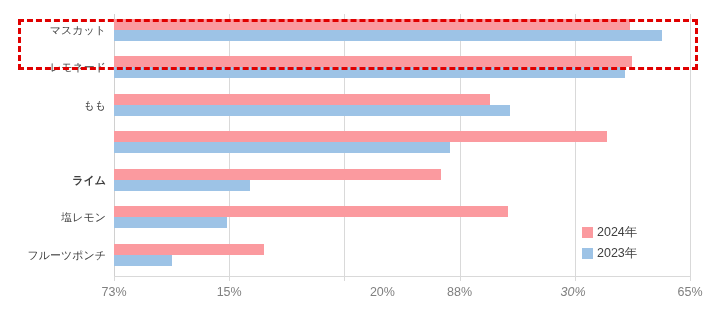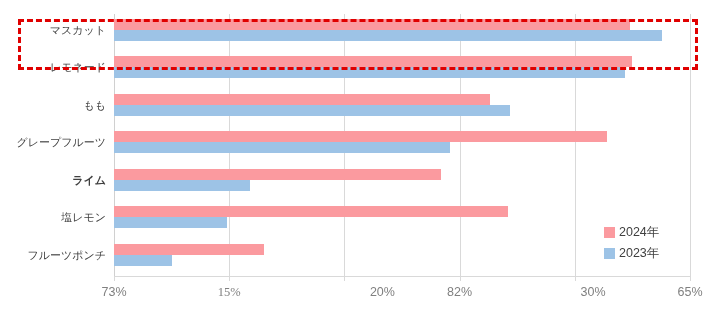--- a/index.html
+++ b/index.html
@@ -102,21 +102,21 @@
     top: 285px;
     transform: translateX(-50%);
     font-size: 12.5px;
     color: #808080;
     white-space: nowrap;
   }
 
   
   .legend {
     position: absolute;
-    left: 604px;
+    left: 582px;
     top: 222px;
   }
   .legend-item {
     display: flex;
     align-items: center;
     height: 21px;
   }
   .legend-swatch {
     width: 11px;
     height: 11px;
@@ -143,21 +143,20 @@
 </style>
 </head>
 <body>
 
 <div id="chart-root">
 
   <div class="cat-labels">
     <div class="cat-label" style="top:11px;">マスカット</div>
     <div class="cat-label" style="top:48px;">レモネード</div>
     <div class="cat-label" style="top:86px;">もも</div>
-    <div class="cat-label" style="top:123px;">グレープフルーツ</div>
     <div class="cat-label" style="top:161px;font-weight:bold;">ライム</div>
     <div class="cat-label" style="top:198px;margin-left:48px;">塩レモン</div>
     <div class="cat-label" style="top:236px;">フルーツポンチ</div>
   </div>
 
   <div class="plot-area" id="plot-area">
       <div class="gridline axis-origin" style="left: 0px;"></div>
       <div class="gridline" style="left: 115.2px;"></div>
       <div class="gridline" style="left: 230.4px;"></div>
       <div class="gridline" style="left: 345.6px;"></div>
@@ -191,27 +190,27 @@
         <div class="bar series-2024" title="フルーツポンチ 2024年 16.5%" style="width: 149.76px; background: rgb(251, 154, 159);"></div>
         <div class="bar series-2023" title="フルーツポンチ 2023年 12.5%" style="width: 57.6px; background: rgb(157, 195, 230);"></div>
       </div>
     </div>
 
   <div class="x-axis-line"></div>
   <div id="x-axis-ticks">
       <div class="tick-mark" style="left: 114px;"></div>
       <div class="x-tick-label" style="left: 114px;">73%</div>
       <div class="tick-mark" style="left: 229.2px;"></div>
-      <div class="x-tick-label" style="left: 229.2px; font-family: Liberation Serif, serif;">15%</div>
+      <div class="x-tick-label" style="left: 229.2px;">15%</div>
       <div class="tick-mark" style="left: 344.4px;"></div>
       <div class="x-tick-label" style="left: 344.4px; margin-left: 38px;">20%</div>
       <div class="tick-mark" style="left: 459.6px;"></div>
-      <div class="x-tick-label" style="left: 459.6px;">82%</div>
+      <div class="x-tick-label" style="left: 459.6px;">88%</div>
       <div class="tick-mark" style="left: 574.8px;"></div>
-      <div class="x-tick-label" style="left: 593px;">30%</div>
+      <div class="x-tick-label" style="left: 573px; font-style: italic;">30%</div>
       <div class="tick-mark" style="left: 690px;"></div>
       <div class="x-tick-label" style="left: 690px;">65%</div>
     </div>
 
   <div class="legend">
     <div class="legend-item">
       <span class="legend-swatch" id="sw-2024" style="background: rgb(251, 154, 159);"></span>
       <span class="legend-text">2024年</span>
     </div>
     <div class="legend-item">

